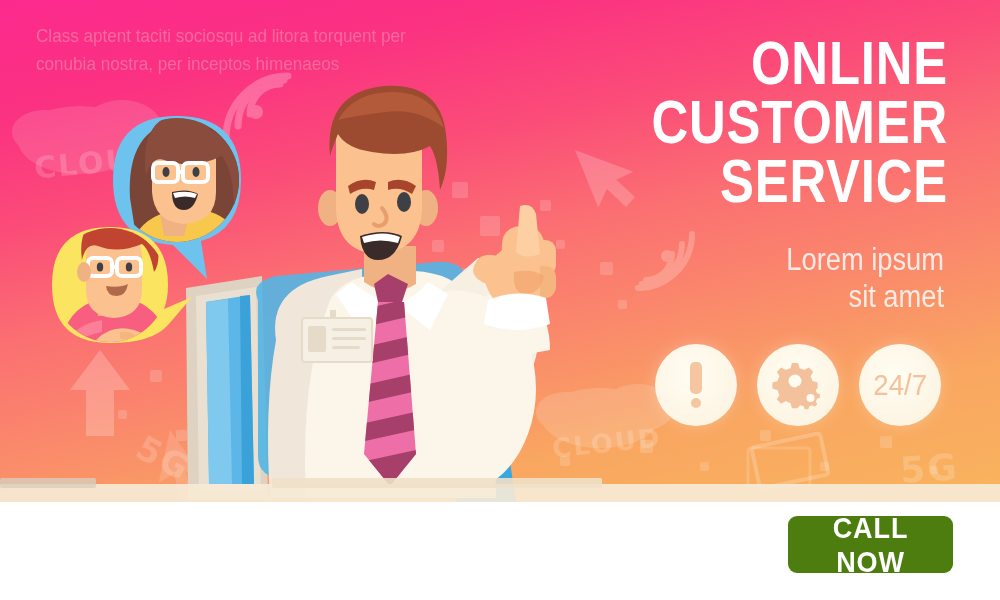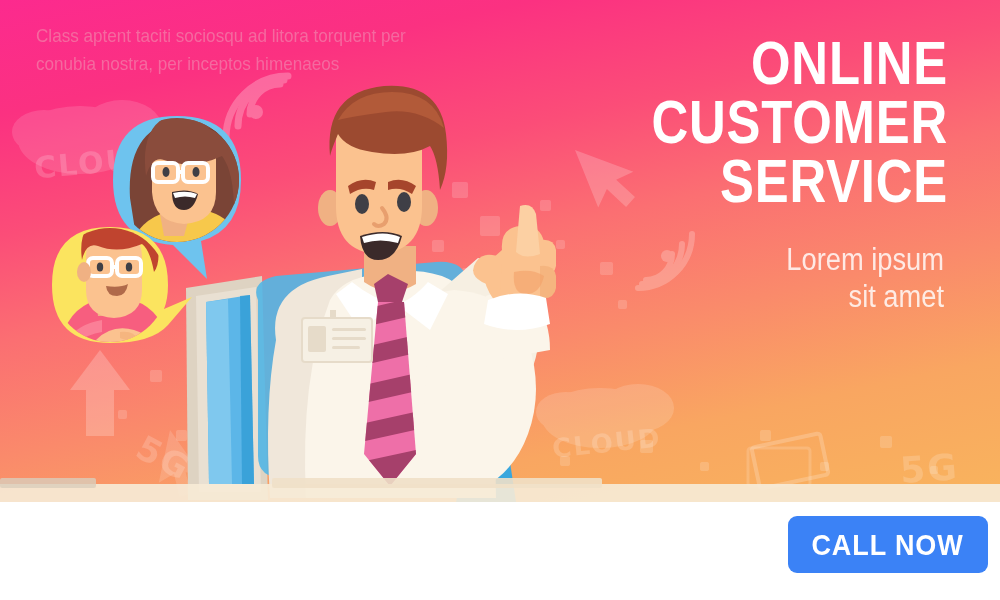--- a/index.html
+++ b/index.html
@@ -59,22 +59,22 @@
   .footer{
     position:absolute;left:0;top:502px;width:1000px;height:98px;background:#ffffff;
   }
   .foot-text{
     position:absolute;left:36px;top:22px;width:430px;
     color:#f5699f;font-family:"Liberation Sans Narrow","Liberation Sans",sans-serif;
     font-size:19px;line-height:1.45;transform:scaleX(.9);transform-origin:left top;
   }
   .foot-text .l2{display:block;}
   .cta{
-    position:absolute;left:788px;top:516px;width:200px;height:57px;border-radius:9px;
-    background:#3b82f6;border:none;cursor:pointer;
+    position:absolute;left:788px;top:516px;width:165px;height:57px;border-radius:9px;
+    background:#4d7c0f;border:none;cursor:pointer;
     color:#ffffff;font-family:"Liberation Sans Narrow","Liberation Sans",sans-serif;
     font-weight:700;font-size:30px;letter-spacing:1px;
     display:flex;align-items:center;justify-content:center;padding:0;
   }
   .cta span{transform:scaleX(.9);display:block;}
   
   .illus{position:absolute;left:0;top:0;width:1000px;height:502px;}
 </style>
 </head>
 <body>
@@ -337,20 +337,54 @@
     <div class="title">
       <span class="l1">ONLINE CUSTOMER</span>
       <span class="l2">SERVICE</span>
     </div>
 
     <div class="subtitle">
       <span class="l1">Lorem ipsum</span>
       <span class="l2">sit amet</span>
     </div>
 
+    <div class="circles">
+
+      <div class="circle">
+        <span class="excl">
+          <span class="bar"></span>
+            <span class="dot"></span>
+        </span>
+      </div>
+
+      <div class="circle">
+        <svg width="56" height="52" viewBox="0 0 56 52">
+          <g fill="#f3c19c">
+            <path d="M22 4 l6 0 l1.6 5.2 a13 13 0 0 1 4.6 1.9 l4.7 -2.6 l4.2 4.2 l-2.6 4.7 a13 13 0 0 1 1.9 4.6
+                     l5.2 1.6 l0 6 l-5.2 1.6 a13 13 0 0 1 -1.9 4.6 l2.6 4.7 l-4.2 4.2 l-4.7 -2.6
+                     a13 13 0 0 1 -4.6 1.9 l-1.6 5.2 l-6 0 l-1.6 -5.2 a13 13 0 0 1 -4.6 -1.9 l-4.7 2.6
+                     l-4.2 -4.2 l2.6 -4.7 a13 13 0 0 1 -1.9 -4.6 l-5.2 -1.6 l0 -6 l5.2 -1.6
+                     a13 13 0 0 1 1.9 -4.6 l-2.6 -4.7 l4.2 -4.2 l4.7 2.6 a13 13 0 0 1 4.6 -1.9 Z"></path>
+          </g>
+          <circle cx="25" cy="22" r="6.5" fill="#fffdf2"></circle>
+          <g fill="#f3c19c">
+            <path d="M42 30 l4 0 l1 3.2 a8.5 8.5 0 0 1 3 1.2 l2.9 -1.6 l2.8 2.8 l-1.6 2.9 a8.5 8.5 0 0 1 1.2 3
+                     l3.2 1 l0 4 l-3.2 1 a8.5 8.5 0 0 1 -1.2 3 l1.6 2.9 l-2.8 2.8 l-2.9 -1.6
+                     a8.5 8.5 0 0 1 -3 1.2 l-1 3.2 l-4 0 l-1 -3.2 a8.5 8.5 0 0 1 -3 -1.2 l-2.9 1.6
+                     l-2.8 -2.8 l1.6 -2.9 a8.5 8.5 0 0 1 -1.2 -3 l-3.2 -1 l0 -4 l3.2 -1
+                     a8.5 8.5 0 0 1 1.2 -3 l-1.6 -2.9 l2.8 -2.8 l2.9 1.6 a8.5 8.5 0 0 1 3 -1.2 Z" transform="translate(-4,-4) scale(0.92)"></path>
+          </g>
+          <circle cx="40.5" cy="39" r="4" fill="#fffdf2"></circle>
+        </svg>
+      </div>
+
+      <div class="circle">
+        <span class="c247">24/7</span>
+      </div>
+    </div>
   </div>
 
   <div class="footer"></div>
 
   <div class="foot-text">
     <span class="l1">Class aptent taciti sociosqu ad litora torquent per</span>
     <span class="l2">conubia nostra, per inceptos himenaeos</span>
   </div>
 
   <button class="cta">

